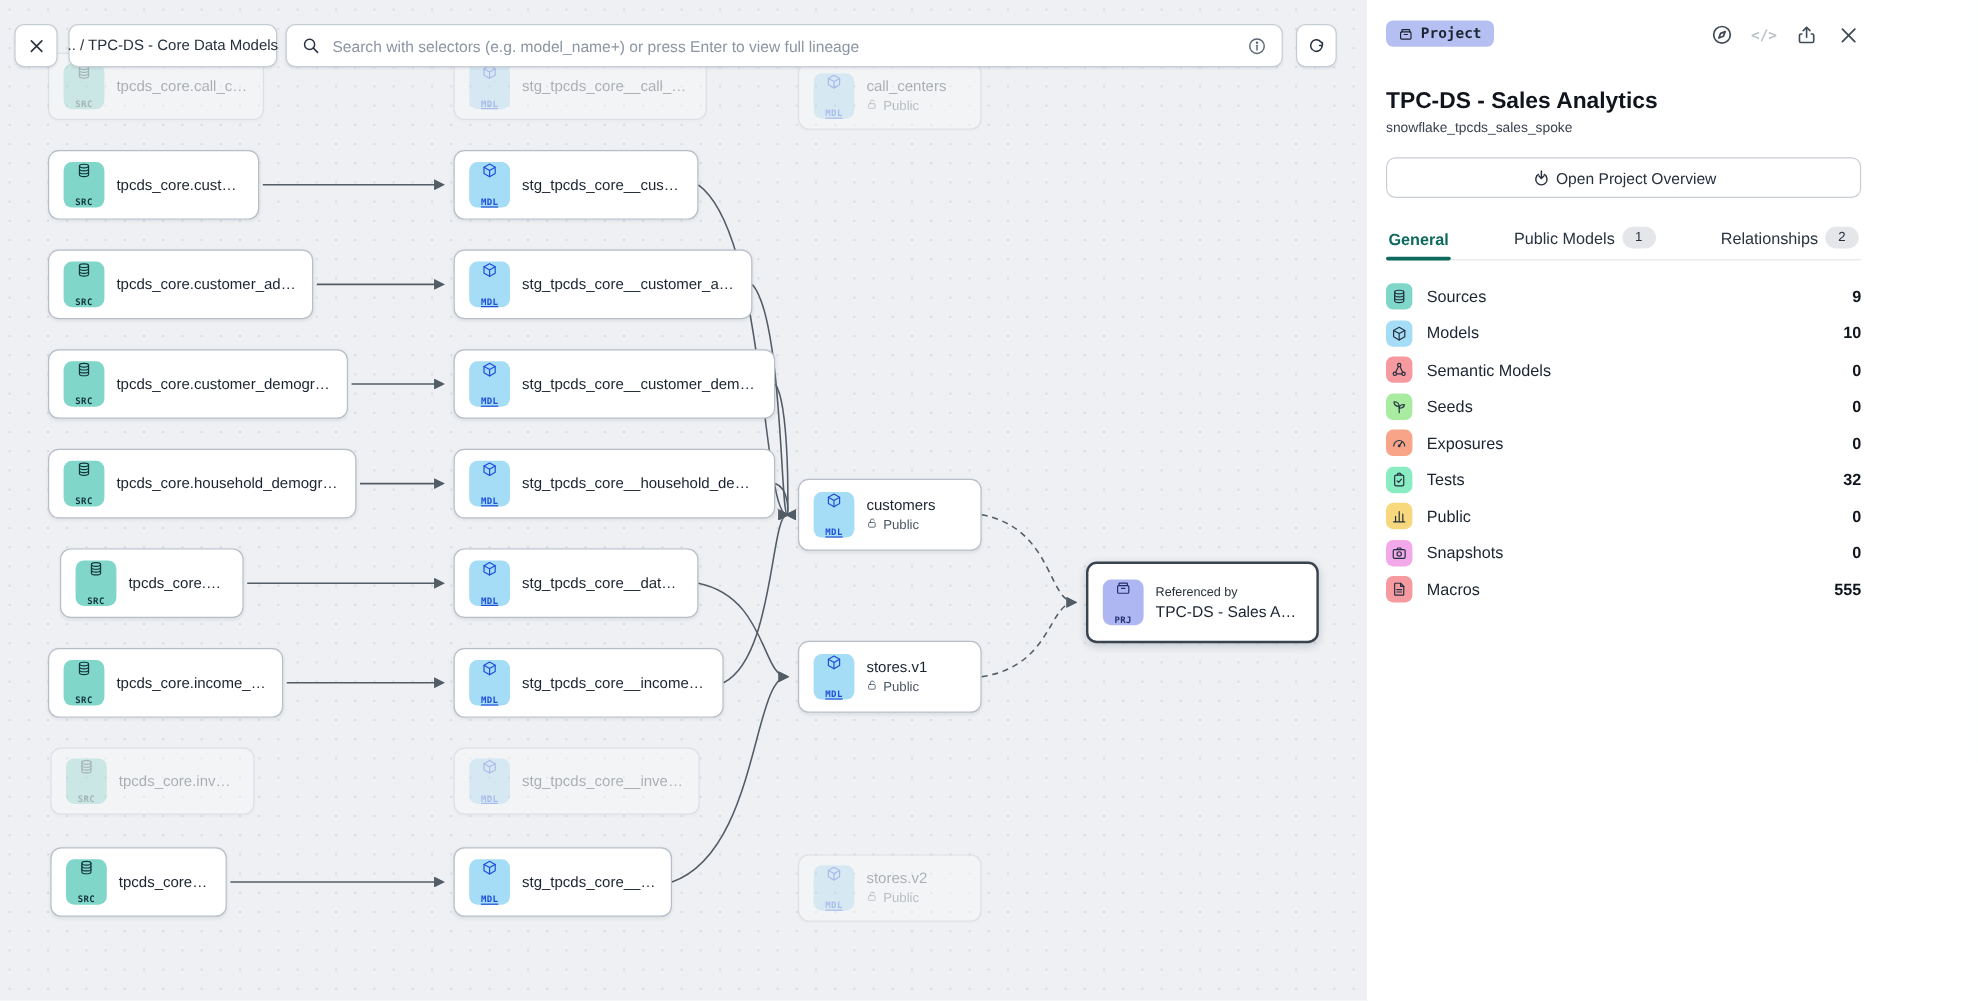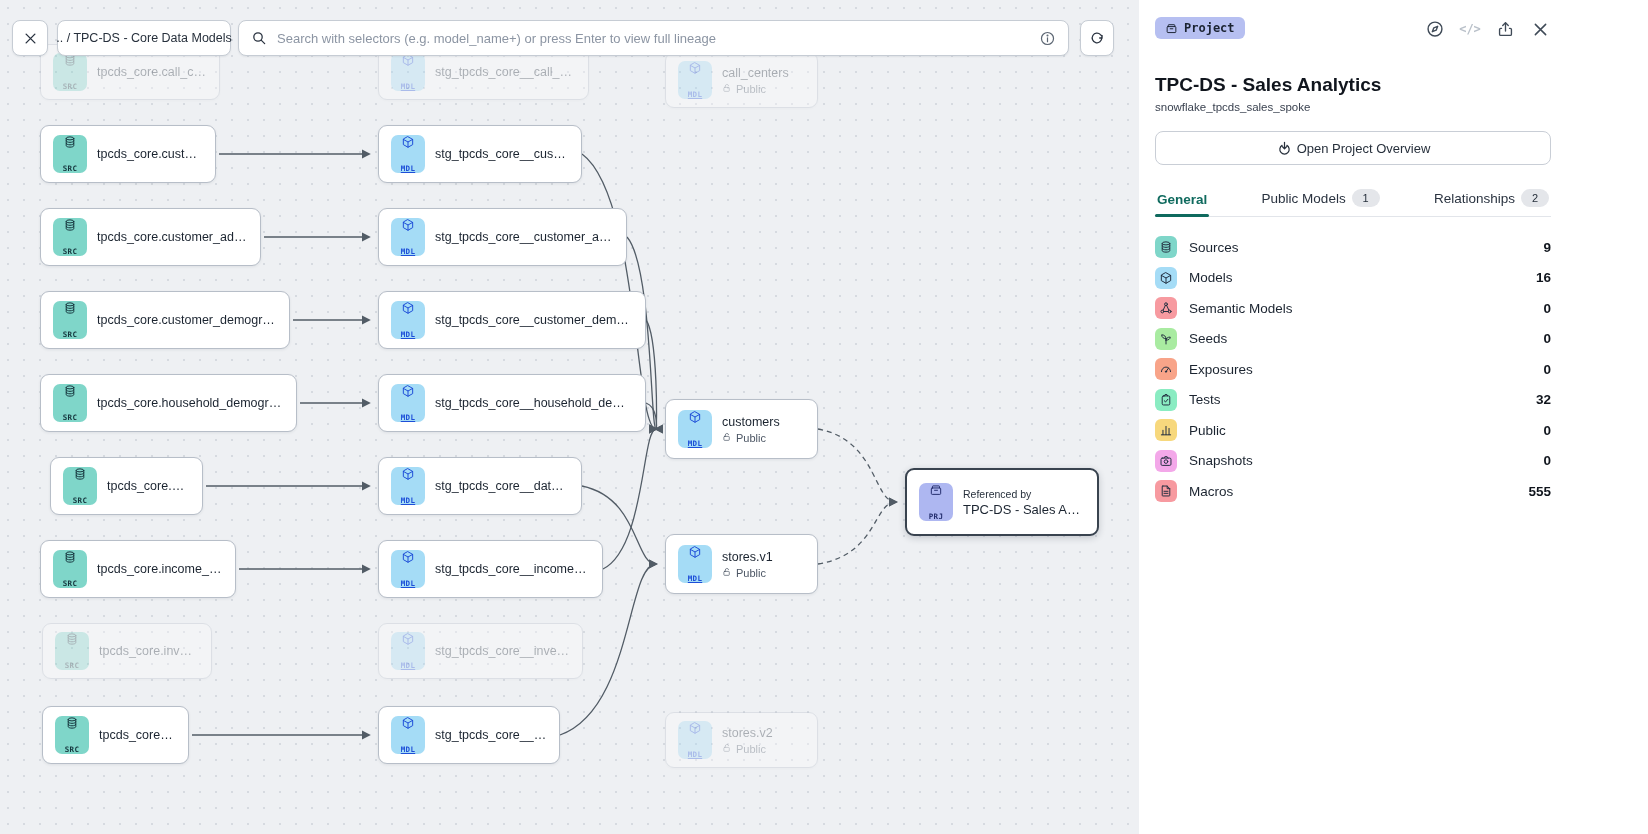--- a/index.html
+++ b/index.html
@@ -538,21 +538,21 @@
           <span class="res-count">9</span>
         </div>
         <div class="res-row">
           <span class="res-chip" style="background:#a5dcf6">
             <svg width="14" height="14" viewBox="0 0 24 24" fill="none" stroke="currentColor" stroke-width="1.7" stroke-linecap="round" stroke-linejoin="round">
               <path d="M12,3 L20,7.5 V16.5 L12,21 4,16.5 V7.5 Z"></path>
               <path d="M4,7.5 L12,12 20,7.5 M12,12 V21"></path>
             </svg>
           </span>
           <span class="res-label">Models</span>
-          <span class="res-count">16</span>
+          <span class="res-count">10</span>
         </div>
         <div class="res-row">
           <span class="res-chip" style="background:#f79aa0">
             <svg width="14" height="14" viewBox="0 0 24 24" fill="none" stroke="currentColor" stroke-width="1.7" stroke-linecap="round" stroke-linejoin="round">
               <circle cx="12" cy="5.5" r="2.4"></circle>
               <circle cx="5.8" cy="18" r="2.4"></circle>
               <circle cx="18.2" cy="18" r="2.4"></circle>
               <path d="M10.9,7.6 L7,15.9 M13.1,7.6 L17,15.9 M8.2,18 H15.8"></path>
             </svg>
           </span>

